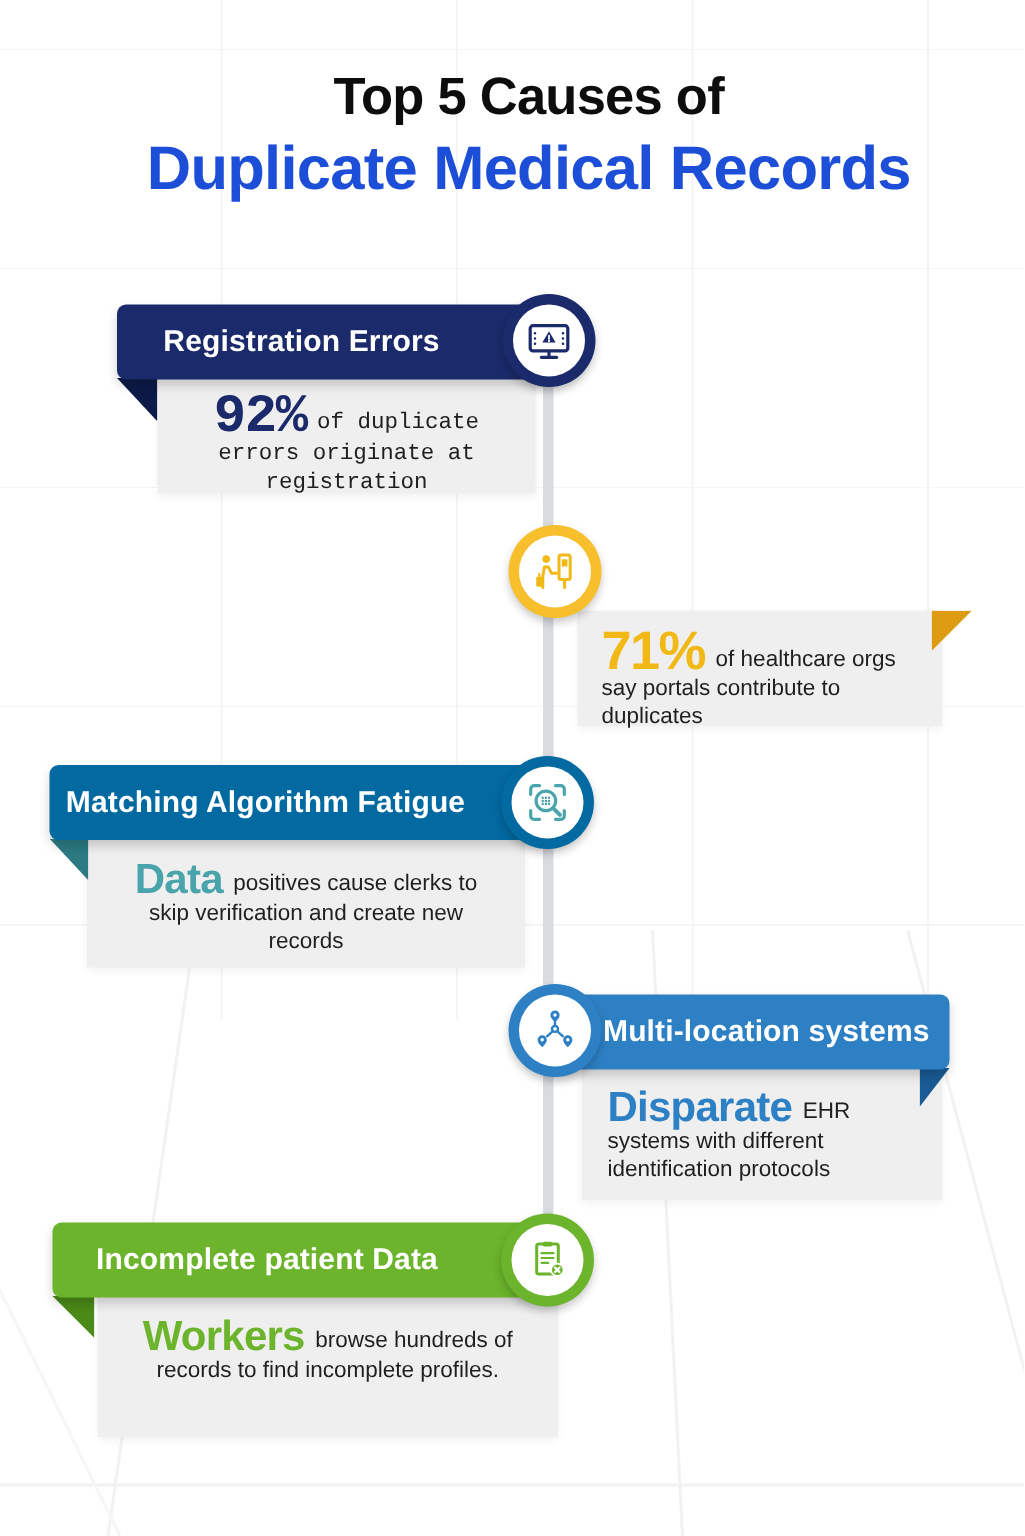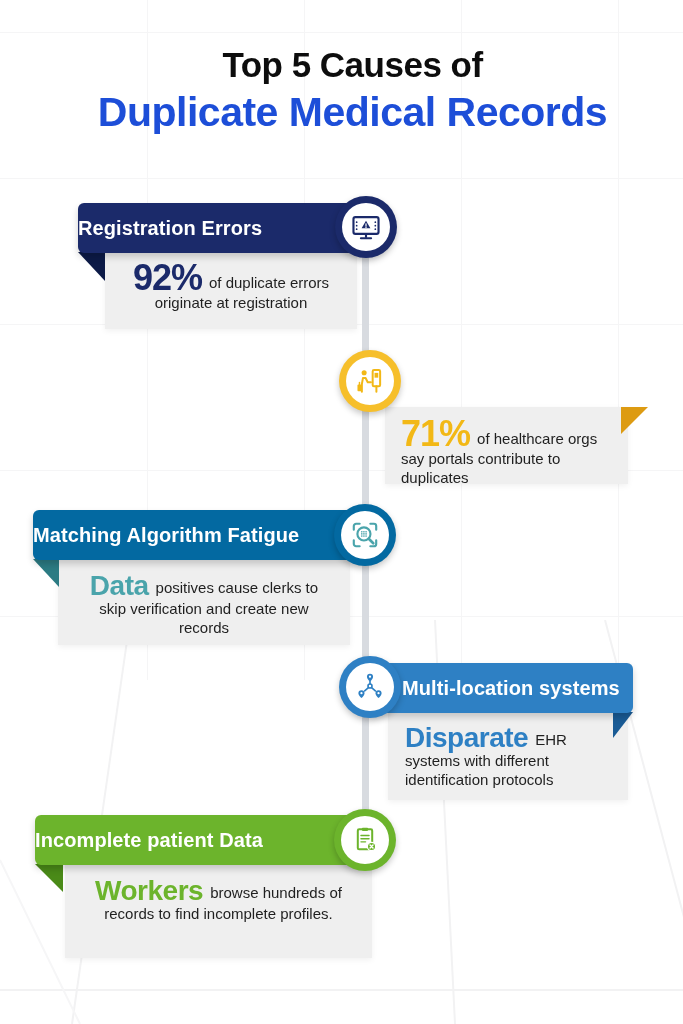--- a/index.html
+++ b/index.html
@@ -39,21 +39,21 @@
   .stat-md{font-size:28px;line-height:26px;letter-spacing:-0.5px;}
   .card-center{text-align:center;}
   .card-left{text-align:left;}
 
   
   .banner{
     position:absolute;height:50px;z-index:4;display:flex;align-items:center;
     color:#ffffff;font-size:20px;font-weight:700;letter-spacing:0.1px;
     box-shadow:0 4px 7px rgba(0,0,0,0.18);box-sizing:border-box;
   }
-  .banner-left{border-radius:6px 25px 25px 6px;justify-content:flex-start;}
+  .banner-left{border-radius:6px 25px 25px 6px;justify-content:center;}
   .banner-right{border-radius:25px 6px 6px 25px;justify-content:flex-start;}
   .fold{position:absolute;z-index:3;}
   .fold-l{clip-path:polygon(0 0,100% 0,100% 100%);}
   .fold-r{clip-path:polygon(0 0,100% 0,0 100%);}
 
   
   .icn-circle{
     position:absolute;width:62px;height:62px;border-radius:50%;z-index:5;
     display:flex;align-items:center;justify-content:center;
     box-shadow:0 3px 6px rgba(0,0,0,0.22);
@@ -73,21 +73,21 @@
   .banner.c-navy,.banner.c-yellow,.banner.c-teal,.banner.c-blue,.banner.c-green{color:#ffffff;}
   .f-navy{background:#0c1a47;} .f-yellow{background:#dd9b12;} .f-teal{background:#2c7b83;}
   .f-blue{background:#1a5b95;} .f-green{background:#4a8a18;}
   .t-navy{color:#1b2a6a;} .t-yellow{color:#f2b816;} .t-teal{color:#4aa4ab;}
   .t-blue{color:#2e80c4;} .t-green{color:#6cb42c;}
 
   
   .b1{left:78px;top:203px;width:312px;padding-right:66px;}
   .ci1{left:335px;top:196px;}
   .fo1{left:78px;top:252px;width:27px;height:29px;}
-  .ca1{left:105px;top:252px;width:252px;height:77px;padding:11px 16px 0 16px;}
+  .ca1{left:105px;top:252px;width:252px;height:77px;padding:11px 16px 0 16px;font-family:Liberation Mono, monospace;}
 
   .b2{left:348px;top:358px;width:300px;padding-left:54px;}
   .ci2{left:339px;top:350px;}
   .fo2{left:621px;top:407px;width:27px;height:27px;}
   .ca2{left:385px;top:407px;width:243px;height:77px;padding:12px 10px 0 16px;}
 
   .b3{left:33px;top:510px;width:352px;padding-right:64px;}
   .ci3{left:334px;top:504px;}
   .fo3{left:33px;top:559px;width:26px;height:28px;}
   .ca3{left:58px;top:559px;width:292px;height:86px;padding:14px 20px 0 20px;}

